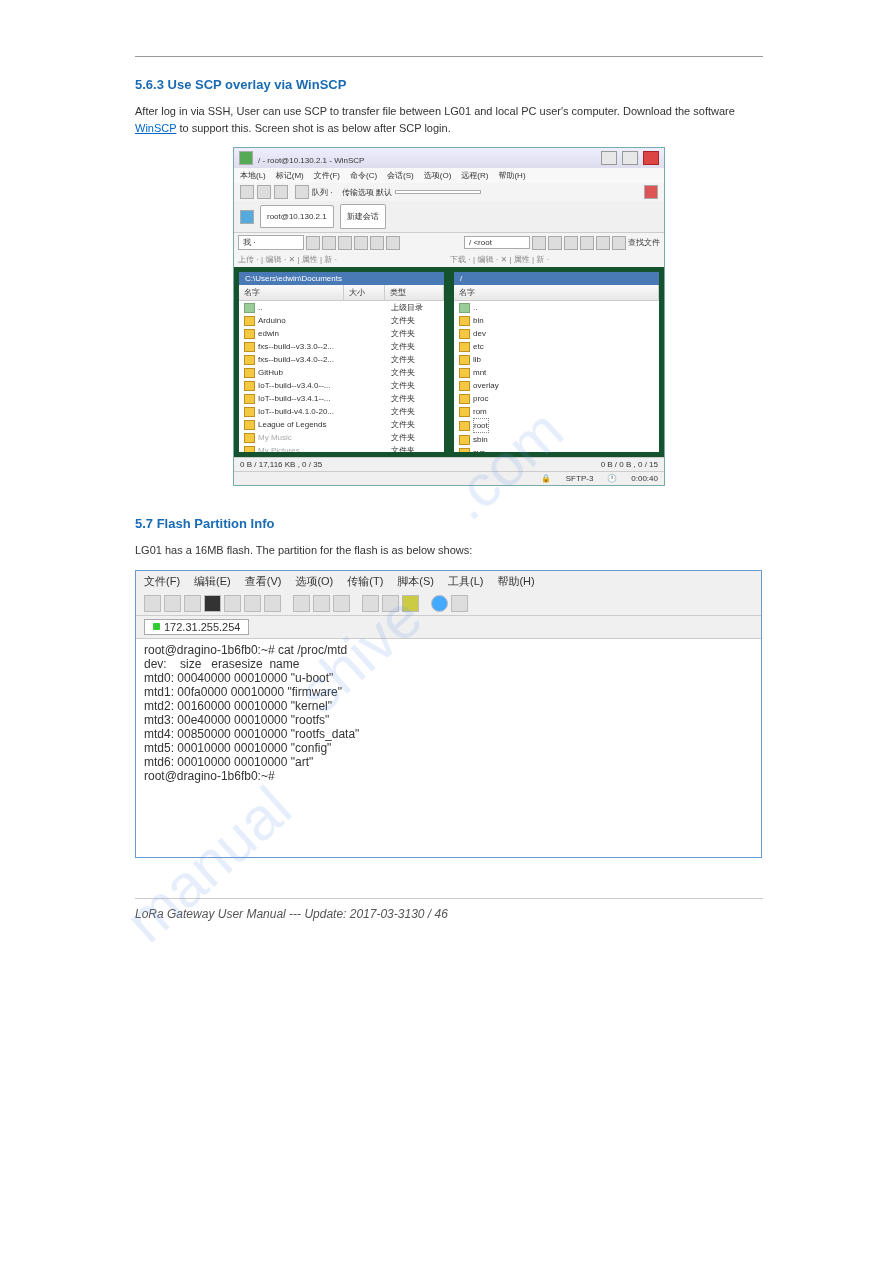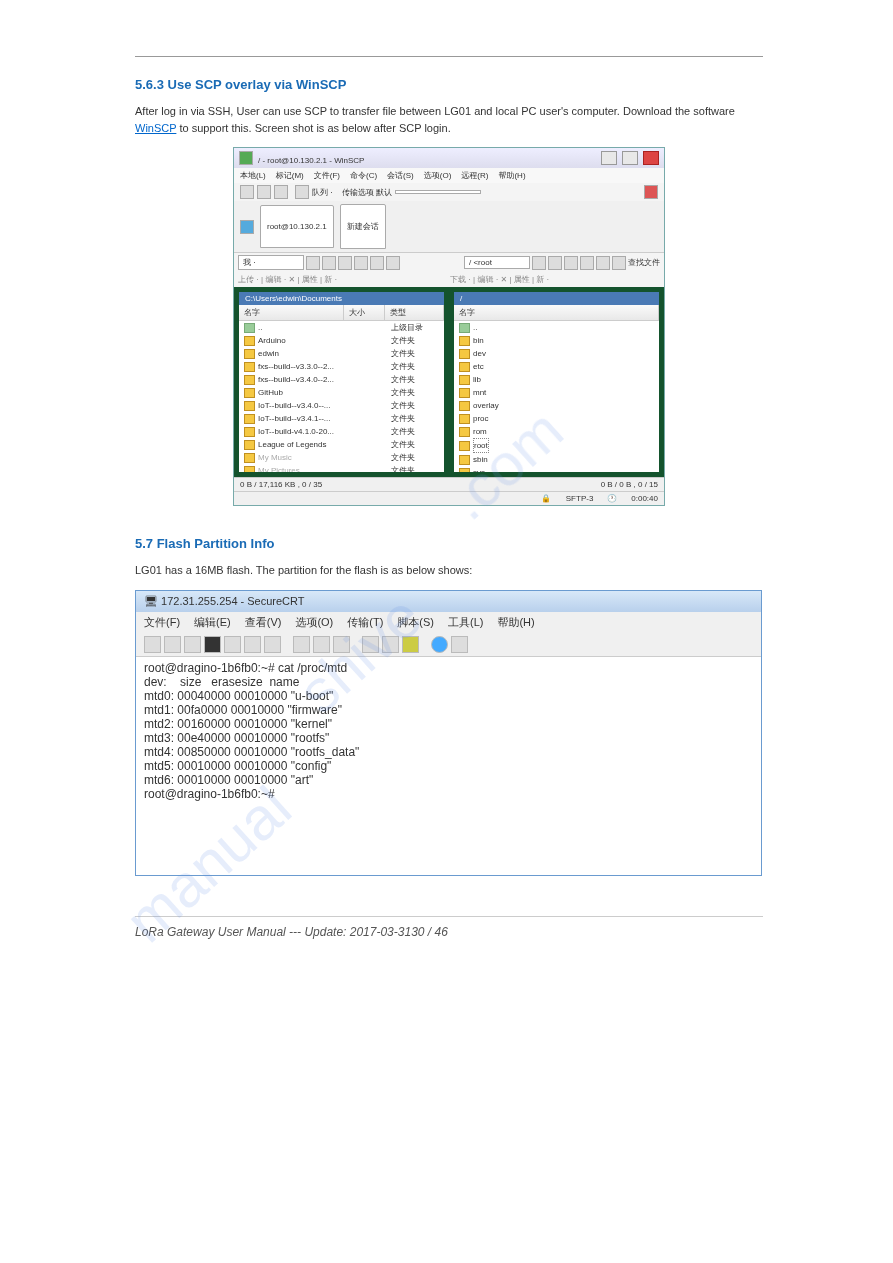--- a/index.html
+++ b/index.html
@@ -12,21 +12,21 @@
 .body-text{font-size:11px;line-height:1.5;color:#333}
 a{color:#06c;}
 .winscp{border:1px solid #7aa;margin:10px auto 30px;width:430px;background:#fff;position:relative;font-size:8px}
 .titlebar{background:linear-gradient(#eef,#dde);padding:3px 5px;display:flex;align-items:flex-end;gap:5px}
 .wb{width:14px;height:12px;background:#e8e8e8;border:1px solid #999;display:inline-block}
 .wb.close{background:#d44;border-color:#a22}
 .menubar{padding:2px 6px;background:#f8f8f8;font-size:8px;color:#333;display:flex;gap:10px}
 .toolbar{padding:2px 6px;background:#f4f4f4;display:flex;gap:3px;align-items:center;flex-wrap:wrap}
 .tb-icon{width:12px;height:12px;background:#ddd;border:1px solid #aaa;display:inline-block}
 .tab-strip{padding:3px 6px;background:#f0f0f0;border-bottom:1px solid #ccc;display:flex;gap:6px;align-items:center}
-.tab{border:1px solid #aaa;padding:16px 6px;background:#fff;border-radius:2px 2px 0 0}
+.tab{border:1px solid #aaa;padding:6px 6px;background:#fff;border-radius:2px 2px 0 0}
 .addr{padding:2px 4px;display:flex;gap:2px;align-items:center;background:#f4f4f4}
 .dd{border:1px solid #aaa;background:#fff;padding:1px 20px 1px 4px;min-width:40px}
 .split{display:flex;height:190px}
 .pane{flex:1;border:5px solid #14532d;display:flex;flex-direction:column;overflow:hidden}
 .path-bar{background:#4a7ab5;color:#fff;padding:2px 6px;font-size:8px}
 .col-head{display:flex;background:linear-gradient(#fafafa,#e8e8e8);border-bottom:1px solid #ccc}
 .col-head span{padding:2px 5px;border-right:1px solid #ccc;font-size:8px}
 .file-list{flex:1;overflow:auto}
 .file-row{display:flex;padding:0 5px;font-size:8px;line-height:13px}
 .file-row .fn{flex:1;display:flex;align-items:center;gap:3px}
@@ -325,24 +325,20 @@
  <span>SFTP-3</span>
  <span>🕐</span>
  <span>0:00:40</span>
 </div>
 </div>
 
 <div class="section-title">5.7 Flash Partition Info</div>
 <p class="body-text">LG01 has a 16MB flash. The partition for the flash is as below shows:</p>
 
 <div class="securecrt">
-<div class="sc-title">
- <span>🖥</span>
- <span>172.31.255.254 - SecureCRT</span>
-</div>
 <div class="sc-menu">
  <span>文件(F)</span>
  <span>编辑(E)</span>
  <span>查看(V)</span>
  <span>选项(O)</span>
  <span>传输(T)</span>
  <span>脚本(S)</span>
  <span>工具(L)</span>
  <span>帮助(H)</span>
 </div>
@@ -358,20 +354,26 @@
  <span class="sc-icon"></span>
  <span class="sc-icon"></span>
  <span class="sc-icon"></span>
  <span style="width:6px"></span>
  <span class="sc-icon"></span>
  <span class="sc-icon"></span>
  <span class="sc-icon" style="background:#cc4"></span>
  <span style="width:6px"></span>
  <span class="sc-icon" style="background:#4af;border-radius:50%"></span>
  <span class="sc-icon"></span>
+</div>
+<div class="sc-tab">
+ <span class="sc-tabitem">
+  <span class="led"></span>
+  <span>172.31.255.254</span>
+ </span>
 </div>
 <div class="terminal">root@dragino-1b6fb0:~# cat /proc/mtd
 dev:    size   erasesize  name
 mtd0: 00040000 00010000 "u-boot"
 mtd1: 00fa0000 00010000 "firmware"
 mtd2: 00160000 00010000 "kernel"
 mtd3: 00e40000 00010000 "rootfs"
 mtd4: 00850000 00010000 "rootfs_data"
 mtd5: 00010000 00010000 "config"
 mtd6: 00010000 00010000 "art"

